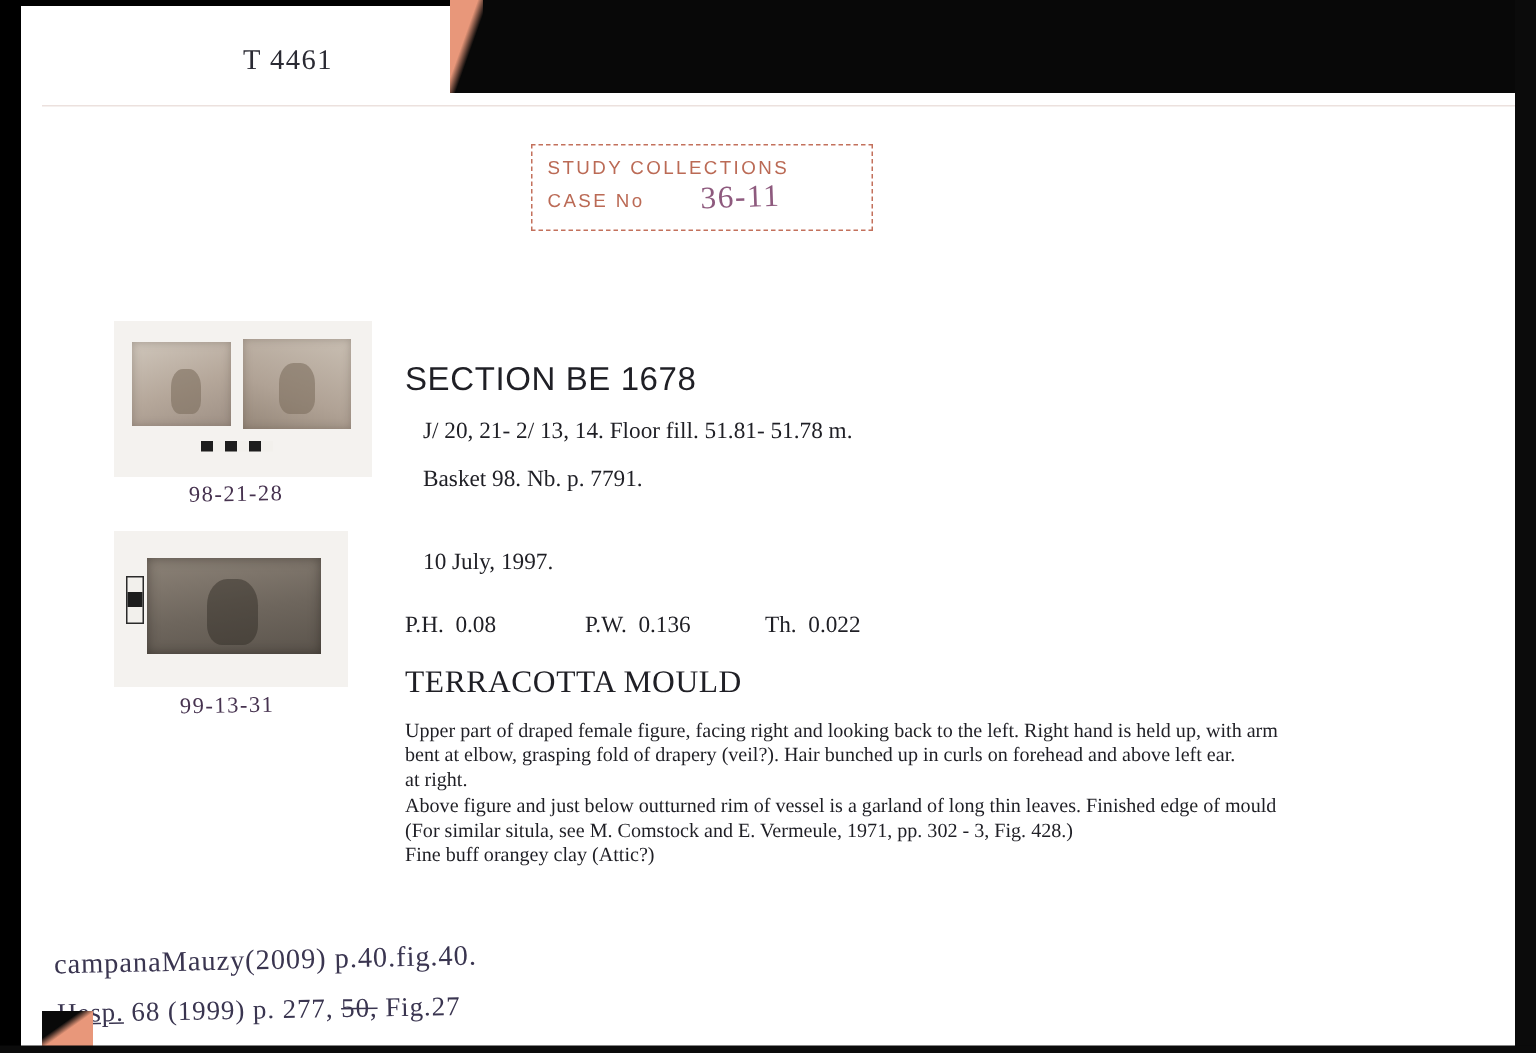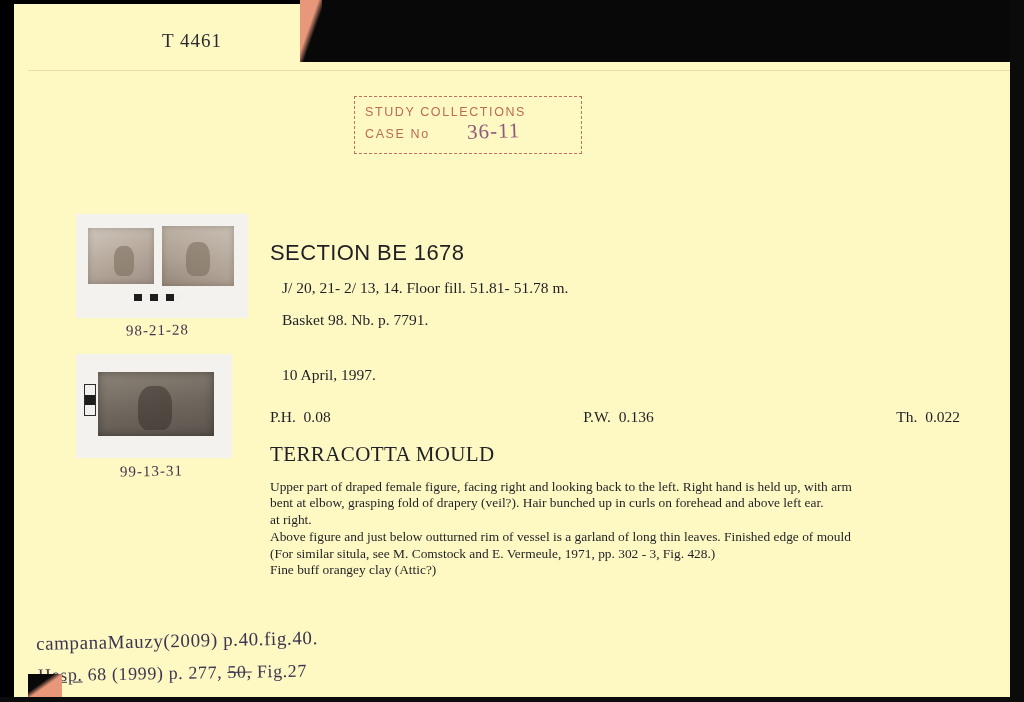--- a/index.html
+++ b/index.html
@@ -19,21 +19,21 @@
     height: 702px;
     background: #000000;
   }
   
   #card {
     position: absolute;
     left: 14px;
     top: 4px;
     width: 996px;
     height: 694px;
-    background: #fef9c3;
+    background: #ffffff;
   }
   
   #notch {
     position: absolute;
     left: 316px;
     top: 0px;
     width: 694px;
     height: 62px;
     background: #080808;
   }
@@ -220,21 +220,20 @@
     margin: 12px;
     font-family: "Liberation Serif", serif;
   }
   .gap { height: 11px; }
   .measures {
     font-size: 15.5px;
     margin: 0;
     display: flex;
     gap: 0;
     font-family: "Liberation Serif", serif;
-    justify-content: space-between;
   }
   .measures span { display: inline-block; }
   .m1 { width: 120px; }
   .m2 { width: 120px; }
   .heading2 {
     font-size: 21px;
     letter-spacing: .4px;
     margin: 16px 0 12px 0;
     font-family: "Liberation Serif", serif;
   }
@@ -319,21 +318,21 @@
       </div>
       <div id="p2-scale"></div>
     </div>
     <div class="photo-caption" id="cap2">99-13-31</div>
 
     <div id="maintext">
       <div class="heading">SECTION BE 1678</div>
       <div class="line">J/ 20, 21- 2/ 13, 14.   Floor fill.    51.81- 51.78 m.</div>
       <div class="line">Basket 98.  Nb. p. 7791.</div>
       <div class="gap"></div>
-      <div class="line">10 April, 1997.</div>
+      <div class="line">10 July, 1997.</div>
       <div class="gap"></div>
       <div class="measures">
         <span class="m1">
           <span>P.H.</span>&nbsp;
           <span>0.08</span>
         </span>
         <span class="m2">
           <span>P.W.</span>&nbsp;
           <span>0.136</span>
         </span>

